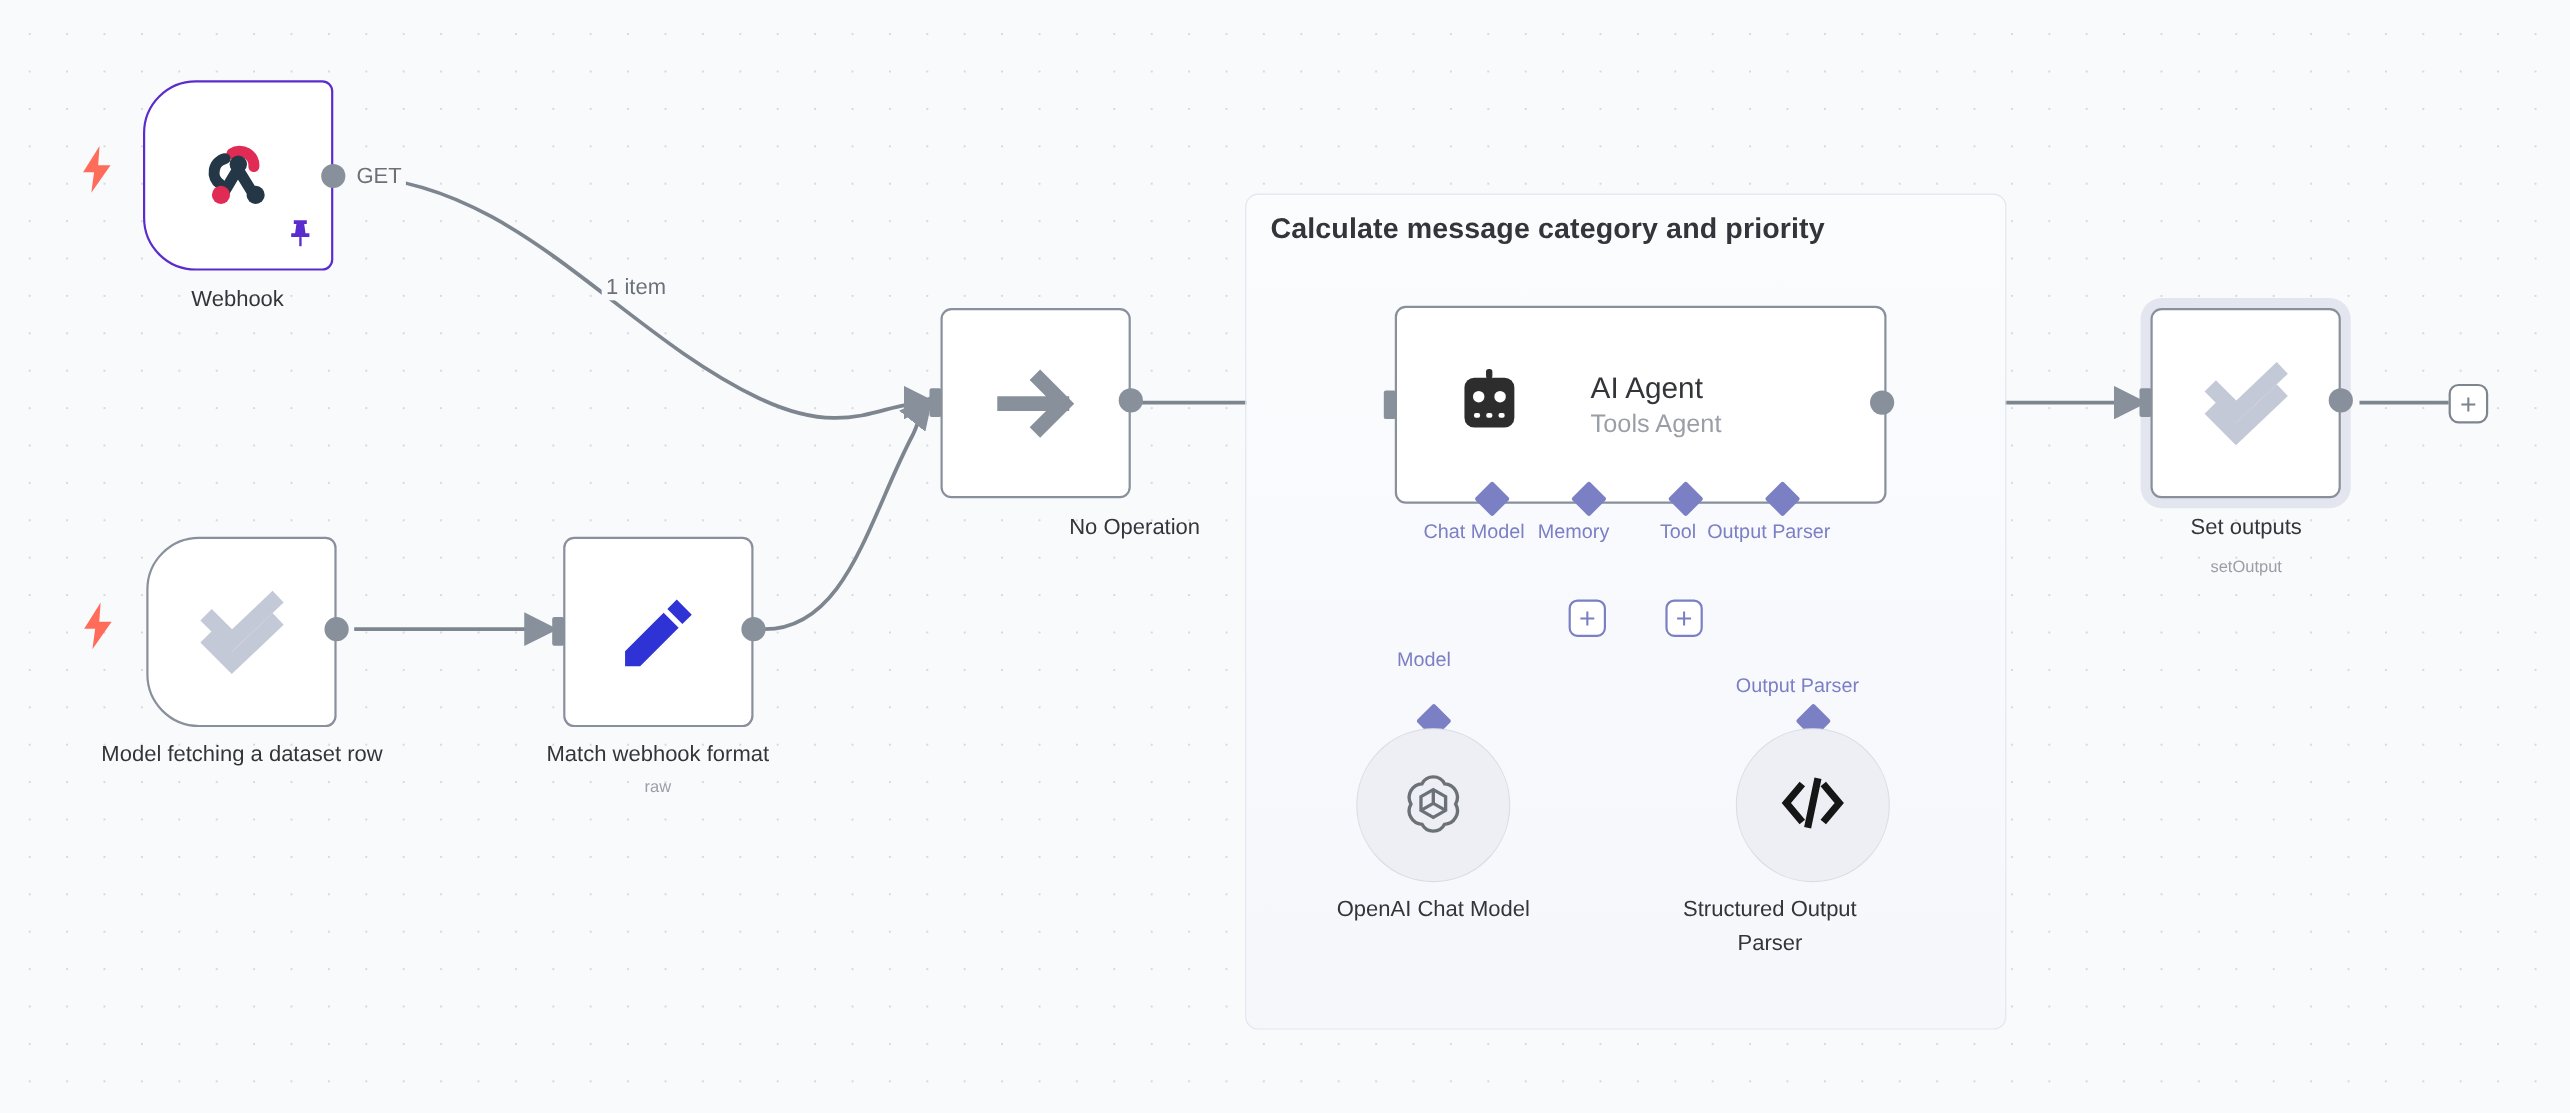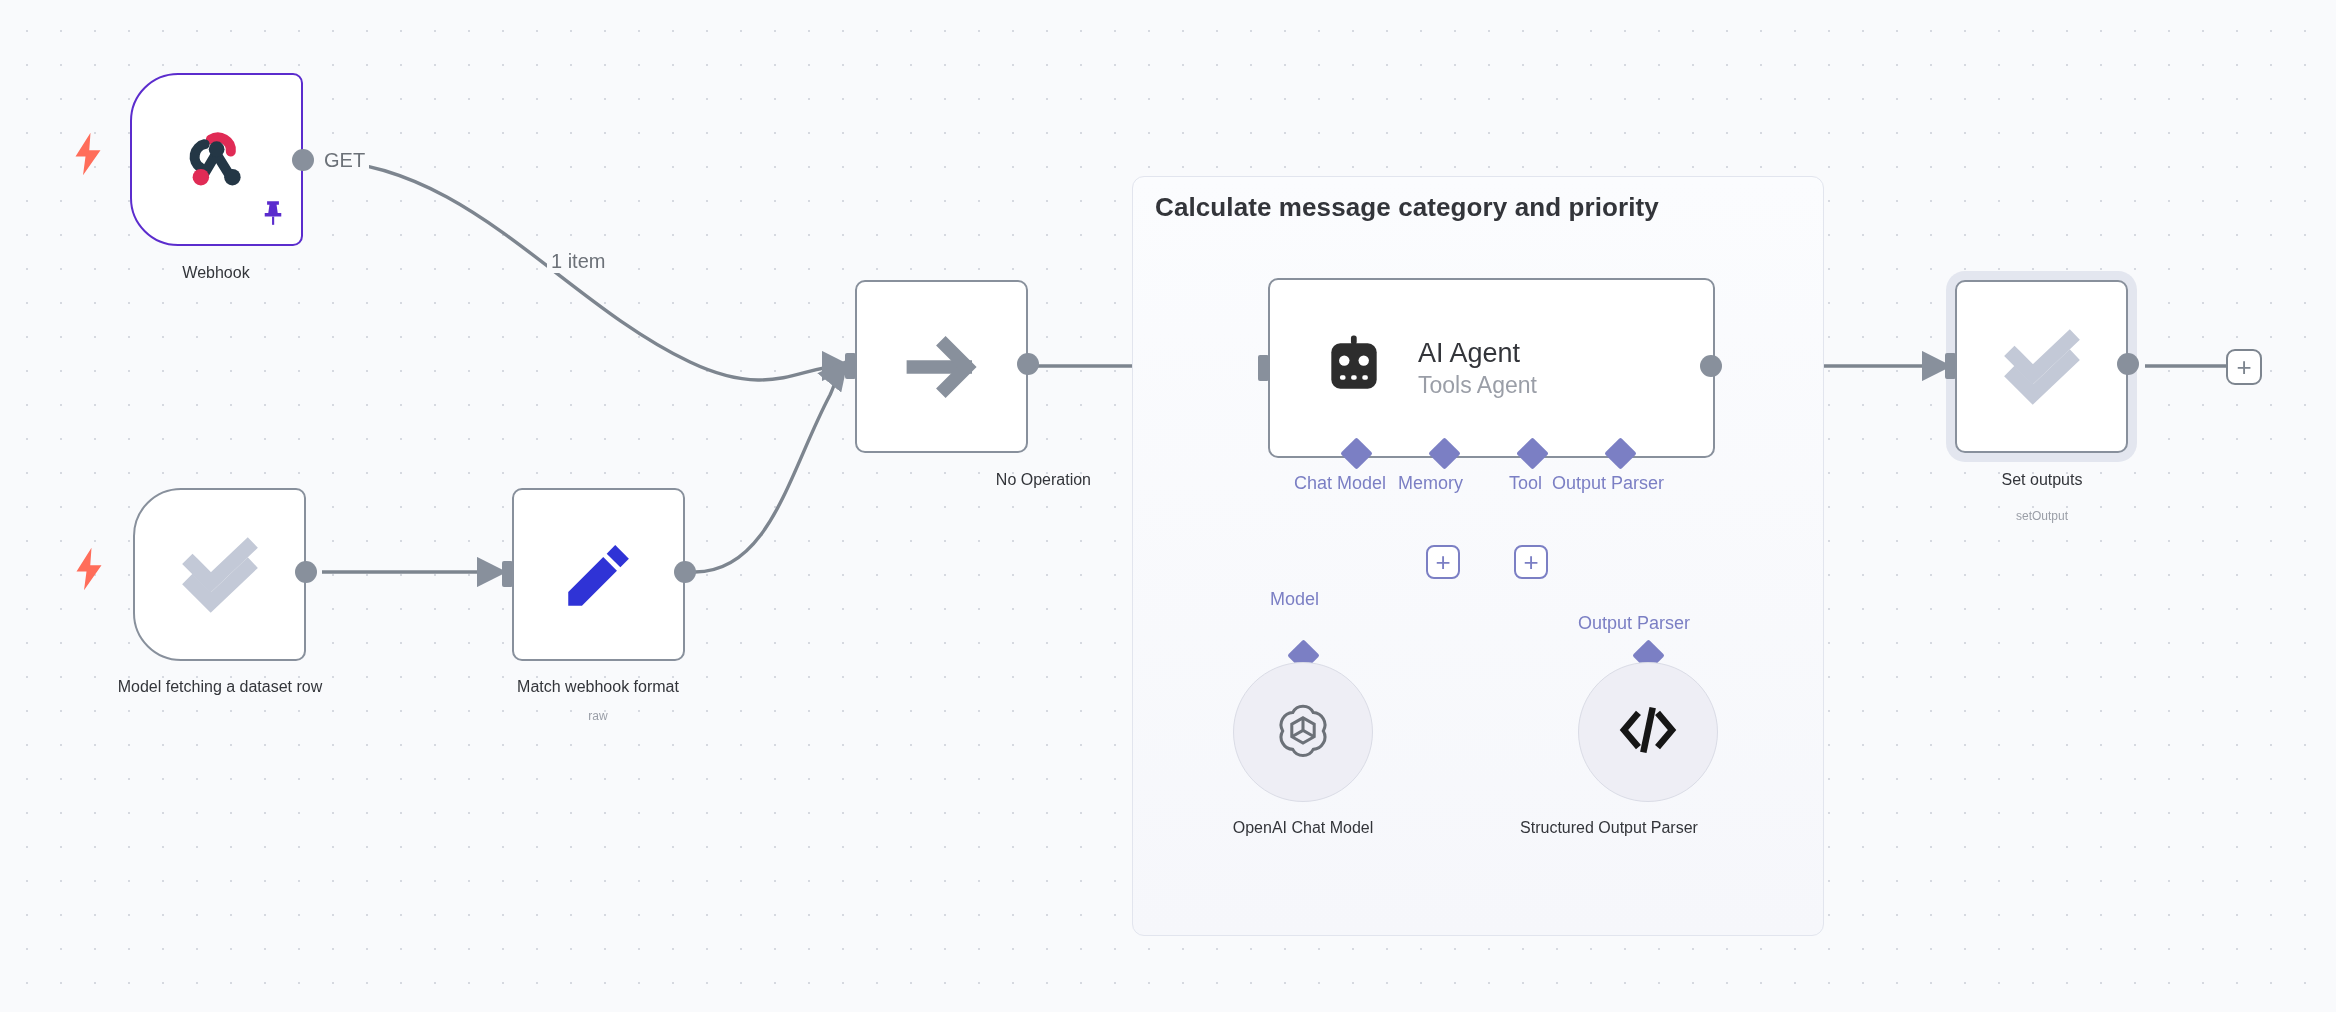--- a/index.html
+++ b/index.html
@@ -20,22 +20,22 @@
 
   
   .node{position:absolute;background:#fff;border:2.5px solid #88909c;box-sizing:border-box;}
   .node.rounded{border-radius:10px;}
   .node.trigger{border-radius:48px 10px 10px 48px;}
   .node.selected-ring{box-shadow:0 0 0 9px #e3e6ef;}
   .node.webhook{border-color:#5b2ccd;border-width:2.5px;}
 
   .node-ico{position:absolute;inset:0;display:flex;align-items:center;justify-content:center;}
 
-  .caption{position:absolute;text-align:center;color:#33353a;font-size:16px;line-height:31px;font-weight:400;}
-  .subcaption{position:absolute;text-align:center;color:#9a9ea7;font-size:12px;line-height:24px;}
+  .caption{position:absolute;text-align:center;color:#33353a;font-size:20px;line-height:31px;font-weight:400;}
+  .subcaption{position:absolute;text-align:center;color:#9a9ea7;font-size:15px;line-height:24px;}
 
   
   .port-in{position:absolute;width:11px;height:26px;background:#88909c;border-radius:2px;}
   .port-out{position:absolute;width:22px;height:22px;border-radius:50%;background:#88909c;}
 
   .bolt{position:absolute;color:#ff6d5a;font-size:0;line-height:0;}
 
   
   .group-box{
     position:absolute;border:1.5px solid #e2e5ee;border-radius:12px;
@@ -156,21 +156,21 @@
       <svg width="86" height="86" viewBox="0 0 48 48">
         <path d="M8 24 H37" fill="none" stroke="#88909c" stroke-width="7.5" stroke-linecap="square"></path>
         <path d="M26 12 L38 24 L26 36" fill="none" stroke="#88909c" stroke-width="7.5" stroke-linecap="square" stroke-linejoin="miter"></path>
       </svg>
     </div>
   </div>
   <div class="port-in" style="left:845px;top:353px;"></div>
   <div class="port-out" style="left:1017px;top:353px;"></div>
   <div class="caption" style="left:791px;top:464px;width:300px;text-align:right;">No Operation</div>
 
-  <div class="agent-box" style="left:1268px;top:278px;width:447px;height:180px;">
+  <div class="agent-box" style="left:1268px;top:278px;width:447px;height:180px;gap:28px;">
     <span style="flex:0 0 auto;">
       <svg width="72" height="62" viewBox="0 0 40 34">
         <rect x="18.3" y="0" width="3.2" height="5" rx="1.4" fill="#2d2d2d"></rect>
         <rect x="12.5" y="12" width="3.3" height="9" rx="1.6" fill="#2d2d2d"></rect>
         <rect x="24.2" y="12" width="3.3" height="9" rx="1.6" fill="#2d2d2d"></rect>
         <rect x="7.4" y="4.4" width="25.2" height="25.2" rx="5" fill="#2d2d2d"></rect>
         <circle cx="14.6" cy="14.0" r="2.9" fill="#fff"></circle>
         <circle cx="25.4" cy="14.0" r="2.9" fill="#fff"></circle>
         <rect x="12.2" y="22.2" width="3.1" height="2.4" rx="1" fill="#fff"></rect>
         <rect x="18.4" y="22.2" width="3.1" height="2.4" rx="1" fill="#fff"></rect>

